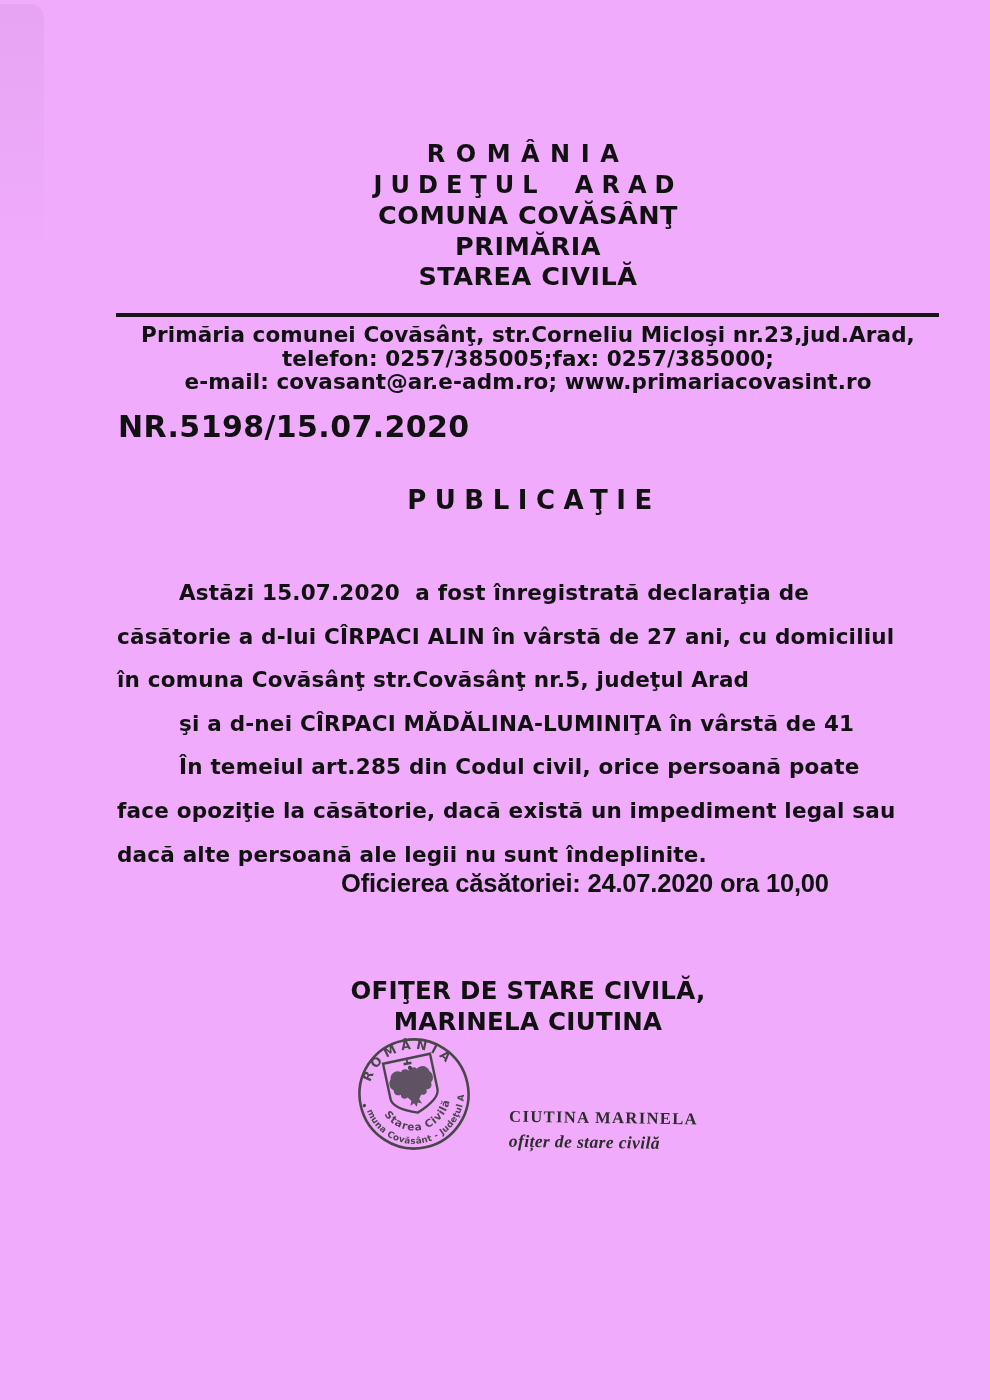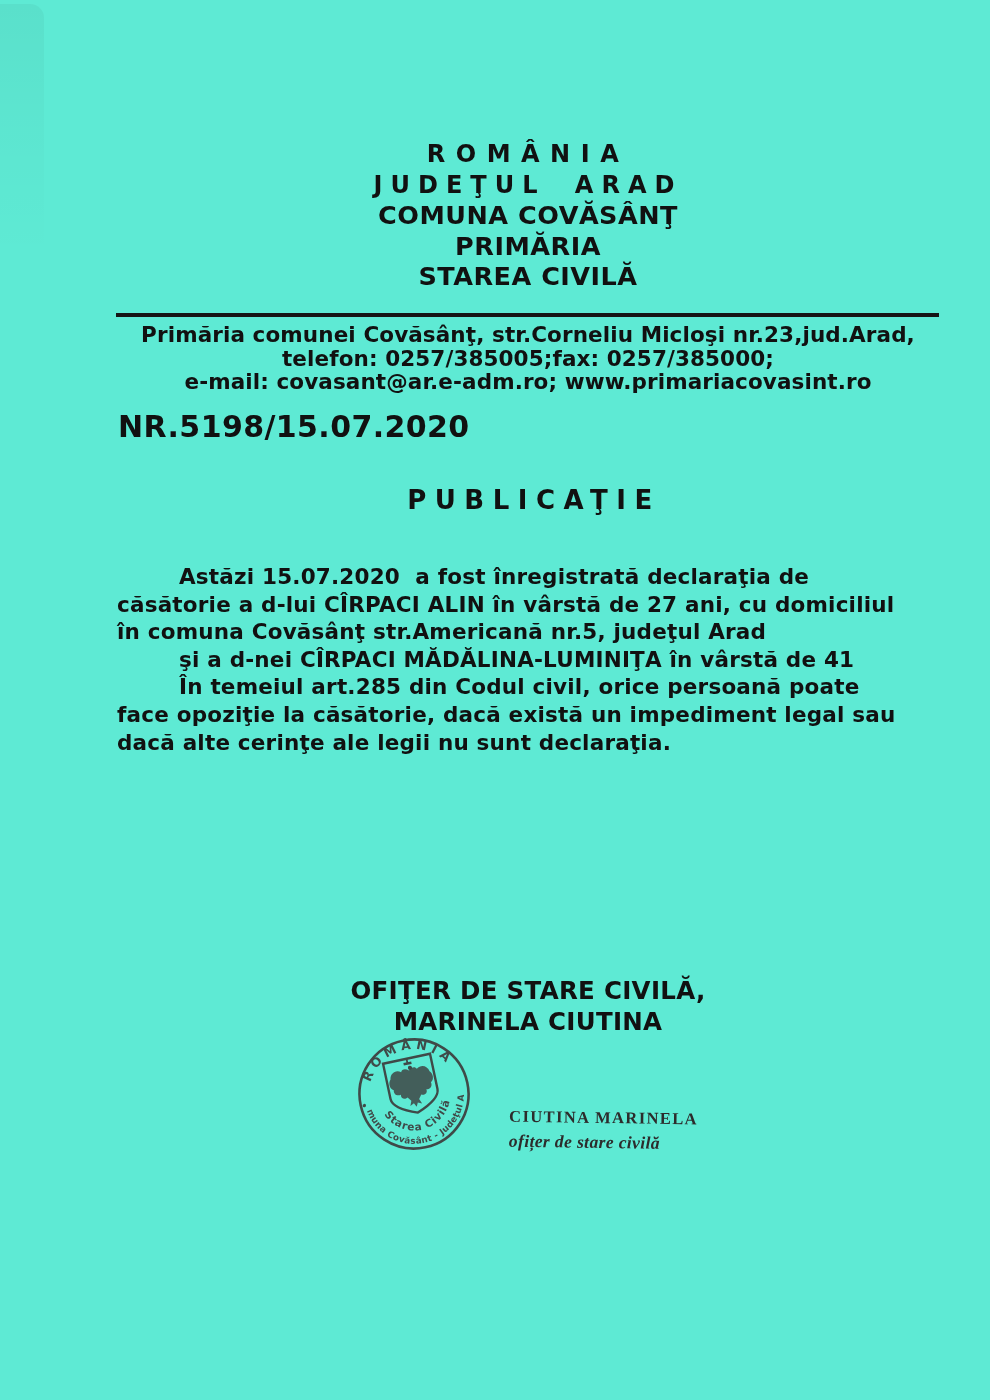--- a/index.html
+++ b/index.html
@@ -1,36 +1,36 @@
 <!DOCTYPE html>
 <html><head>
 <meta charset="utf-8">
 <style>
   html,body{margin:0;padding:0;background:#e8e8e8;}
   .page{
     position:relative;width:990px;height:1400px;margin:0 auto;
-    background:#5eead4;overflow:hidden;
+    background:#f0abfc;overflow:hidden;
     font-family:"DejaVu Sans",sans-serif;font-weight:bold;color:#111;
   }
   .smudge{position:absolute;left:0;top:4px;width:44px;height:300px;
     background:linear-gradient(180deg,rgba(0,0,0,.045),rgba(0,0,0,.02) 40%,rgba(0,0,0,0) 85%);
     border-radius:0 14px 14px 0;}
   .header{position:absolute;top:139px;left:64px;width:928px;text-align:center;line-height:30.5px;}
   .hl-1{font-size:24px;letter-spacing:10.5px;}
   .hl-2{font-size:24px;letter-spacing:8px;word-spacing:13px;}
   .hl-3,.hl-4,.hl-5{font-size:25.5px;letter-spacing:.5px;}
   .rule{position:absolute;top:313px;left:116px;width:823px;height:3.5px;background:#151515;}
   .contact{position:absolute;top:323px;left:64px;width:928px;text-align:center;
     font-size:21.5px;line-height:23.6px;letter-spacing:.1px;}
   .refnum{position:absolute;top:409px;left:118px;font-size:30px;letter-spacing:.4px;}
   .title{position:absolute;top:485px;left:70px;width:928px;text-align:center;
     font-size:26px;letter-spacing:8.5px;}
   .bodytext{position:absolute;top:563px;left:117px;width:850px;
     font-size:21.5px;line-height:27.6px;letter-spacing:.2px;}
-  .bline{white-space:pre;}
+  .bline{white-space:pre;margin-top:16px;}
   .bline.indent{padding-left:62px;}
   .ceremony{position:absolute;top:869px;left:341px;
     font-family:"Liberation Sans",sans-serif;font-size:25.5px;letter-spacing:-.2px;}
   .officer{position:absolute;top:976px;left:64px;width:928px;text-align:center;
     font-size:24.5px;line-height:30.5px;letter-spacing:.3px;}
   .stamp{position:absolute;left:354px;top:1034px;width:120px;height:120px;
     transform:rotate(-12deg);opacity:.92;}
   .stamp text{font-family:"DejaVu Sans",sans-serif;font-weight:bold;fill:#3d3d3d;}
   .namestamp{position:absolute;left:509px;top:1108px;transform:rotate(0.8deg);
     color:#2c2c2c;font-family:"Liberation Serif",serif;}
@@ -60,27 +60,28 @@
     <div>e-mail: covasant@ar.e-adm.ro; www.primariacovasint.ro</div>
   </div>
 
   <div class="refnum">NR.5198/15.07.2020</div>
 
   <div class="title">PUBLICAŢIE</div>
 
   <div class="bodytext">
     <div class="bline indent">Astăzi 15.07.2020  a fost înregistrată declaraţia de</div>
     <div class="bline">căsătorie a d-lui CÎRPACI ALIN în vârstă de 27 ani, cu domiciliul</div>
-    <div class="bline">în comuna Covăsânţ str.Americană nr.5, judeţul Arad</div>
+    <div class="bline">în comuna Covăsânţ str.Covăsânţ nr.5, judeţul Arad</div>
     <div class="bline indent">şi a d-nei CÎRPACI MĂDĂLINA-LUMINIŢA în vârstă de 41</div>
     <div class="bline indent">În temeiul art.285 din Codul civil, orice persoană poate</div>
     <div class="bline">face opoziţie la căsătorie, dacă există un impediment legal sau</div>
-    <div class="bline">dacă alte cerinţe ale legii nu sunt declaraţia.</div>
+    <div class="bline">dacă alte persoană ale legii nu sunt îndeplinite.</div>
   </div>
 
+  <div class="ceremony">Oficierea căsătoriei: 24.07.2020 ora 10,00</div>
 
   <div class="officer">
     <div>OFIŢER DE STARE CIVILĂ,</div>
     <div>MARINELA CIUTINA</div>
   </div>
 
   <svg class="stamp" viewBox="-60 -60 120 120">
     <defs>
       <path id="arcTop" d="M -44.3,-7.8 A 45,45 0 0 1 44.3,-7.8"></path>
       <path id="arcOuterBottom" d="M -49.2,8.7 A 50,50 0 0 0 49.2,8.7"></path>

